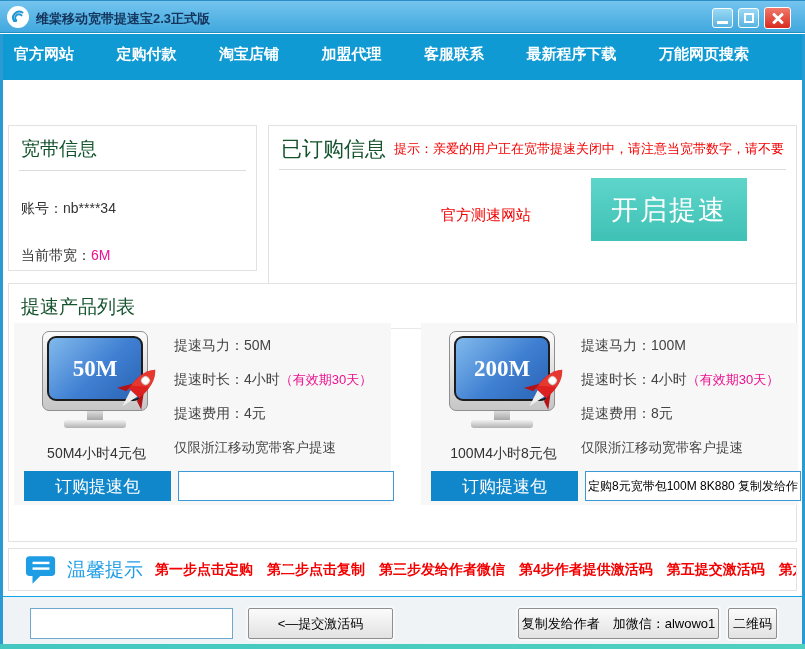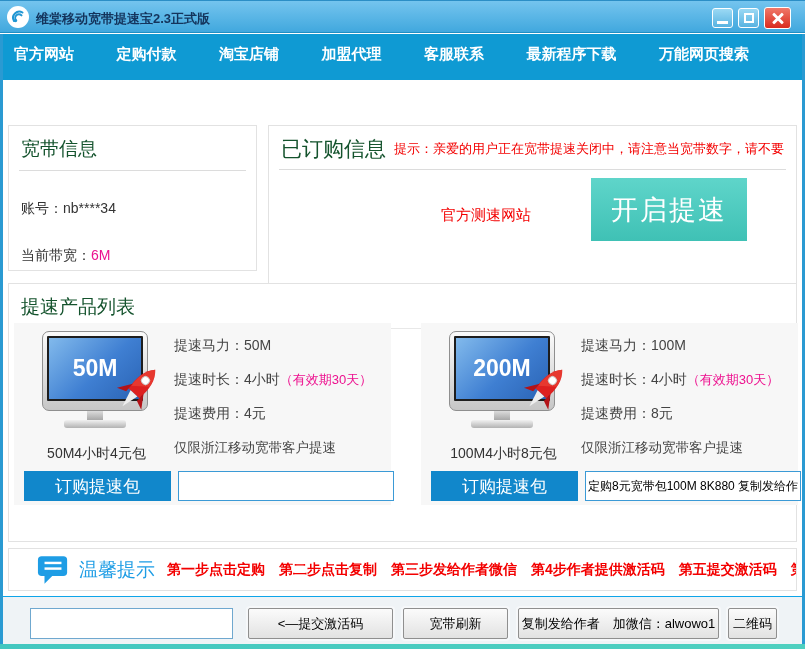--- a/index.html
+++ b/index.html
@@ -57,37 +57,37 @@
   
   .panel-products { left:8px; top:283px; width:789px; height:259px; }
   .panel-products .sec-title { padding:10px 12px 8px; }
   .panel-products .divider { margin:0 8px; background:#e8e8e8; }
   .card { position:absolute; top:39px; width:377px; height:182px; background:#f7f7f7; }
   .card-1 { left:5px; } .card-2 { left:412px; }
   .monitor-wrap { position:absolute; left:18px; top:8px; width:126px; }
   .screen-frame { width:106px; height:80px; margin:0 auto; background:linear-gradient(#fbfbfb,#c6c6c6);
     border:1px solid #8f8f8f; border-radius:7px; padding:4px 4px 9px; }
   .screen { width:100%; height:100%; background:linear-gradient(135deg,#82baec 0%,#3f7fd2 55%,#2a63b4 100%);
-    border:2px solid #1d1d1d; border-radius:1px; display:flex; align-items:center; justify-content:center;
-    color:#fff; font-size:23px; font-weight:bold; }
+    border:2px solid #1d1d1d; border-radius:9px; display:flex; align-items:center; justify-content:center;
+    color:#fff; font-size:23px; font-weight:bold;font-family:Liberation Serif, serif; }
   .neck { width:16px; height:9px; background:linear-gradient(#dcdcdc,#a8a8a8); margin:0 auto; }
   .mon-base { width:62px; height:8px; background:linear-gradient(#f1f1f1,#b2b2b2); margin:0 auto; border-radius:3px; }
   .rocket { position:absolute; right:0px; top:30px; width:42px; height:58px; transform:rotate(42deg); }
   .caption { position:absolute; left:10px; top:122px; width:145px; text-align:center; font-size:14px; color:#333; }
   .details { position:absolute; left:160px; top:14px; font-size:14px; color:#444; }
   .detail-line { margin-bottom:16px; white-space:nowrap; }
   .detail-note { font-size:13.5px; margin-bottom:0; }
   .validity { color:#ed118f; font-size:13px; }
   .order-btn { position:absolute; left:10px; top:148px; width:147px; height:30px; border:none;
     background:#1187cb; color:#fff; font-size:17px; cursor:pointer; font-family:inherit; }
   .code-input { position:absolute; left:164px; top:148px; width:216px; height:30px; border:1px solid #3b9ad6;
     font-size:12px; padding:0 2px; font-family:inherit; color:#000; }
 
   
-  .panel-tips { left:8px; top:548px; width:789px; height:43px; display:flex; align-items:center; padding-left:28px;text-align:center; }
+  .panel-tips { left:8px; top:548px; width:789px; height:43px; display:flex; align-items:center; padding-left:16px;text-align:center; }
   .tips-icon { width:32px; height:30px; margin-right:10px; flex:0 0 auto; }
   .tips-title { color:#1e9de5; font-size:19px; white-space:nowrap; margin-right:12px; }
   .steps { display:flex; gap:14px; color:#f30000; font-size:14px; font-weight:bold; white-space:nowrap; overflow:hidden; }
 
   
   .toolbar { position:absolute; left:3px; top:596px; width:799px; height:60px; background:#eff3f6; border-top:1px solid #0ea5e9; }
   .activation-input { position:absolute; left:27px; top:11px; width:203px; height:31px; border:1px solid #6fa8cf;
     font-size:13px; padding:0 4px; font-family:inherit; }
   .tb-btn { position:absolute; top:11px; height:31px; background:linear-gradient(#fbfbfb,#e2e2e2);
     border:1px solid #8f8f8f; border-radius:2px; font-size:13px; color:#000; cursor:pointer;
@@ -241,21 +241,20 @@
       <span>第三步发给作者微信</span>
       <span>第4步作者提供激活码</span>
       <span>第五提交激活码</span>
       <span>第六步开启提速</span>
     </div>
   </div>
 
   <div class="toolbar">
     <input class="activation-input" type="text" value="" style="">
     <button class="tb-btn tb-submit">&lt;—提交激活码</button>
-    <button class="tb-btn tb-refresh">宽带刷新</button>
     <button class="tb-btn tb-copy">复制发给作者　加微信：alwowo1</button>
     <button class="tb-btn tb-qr">二维码</button>
   </div>
 
   <div class="edge-l"></div>
   <div class="edge-r"></div>
   <div class="edge-b"></div>
 </div>
 
 </body></html>

